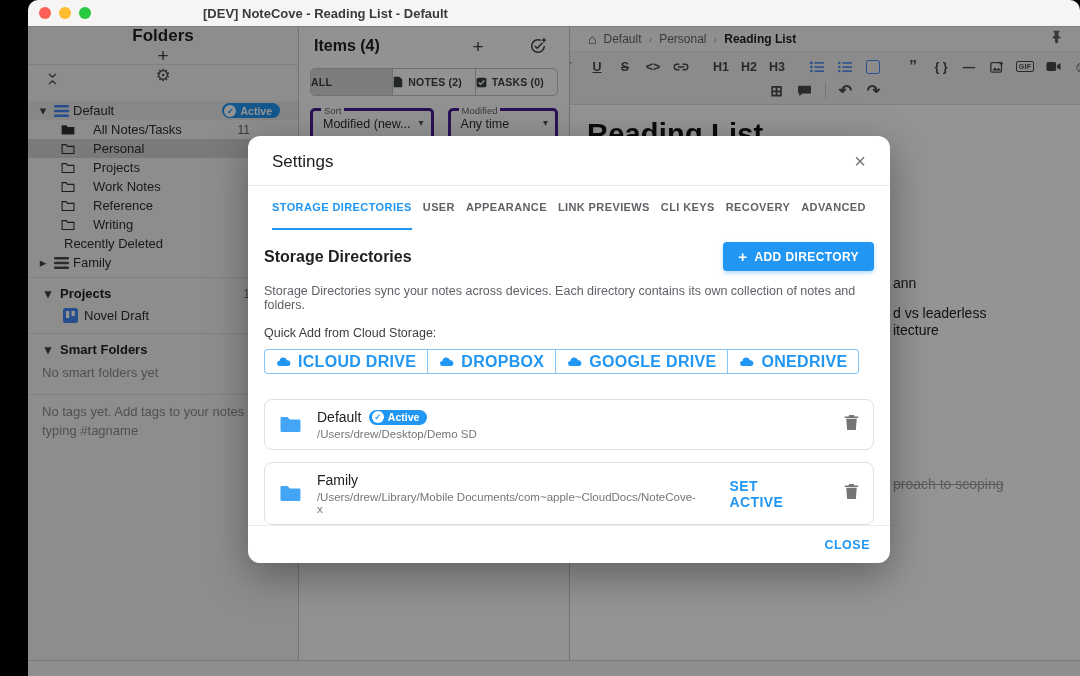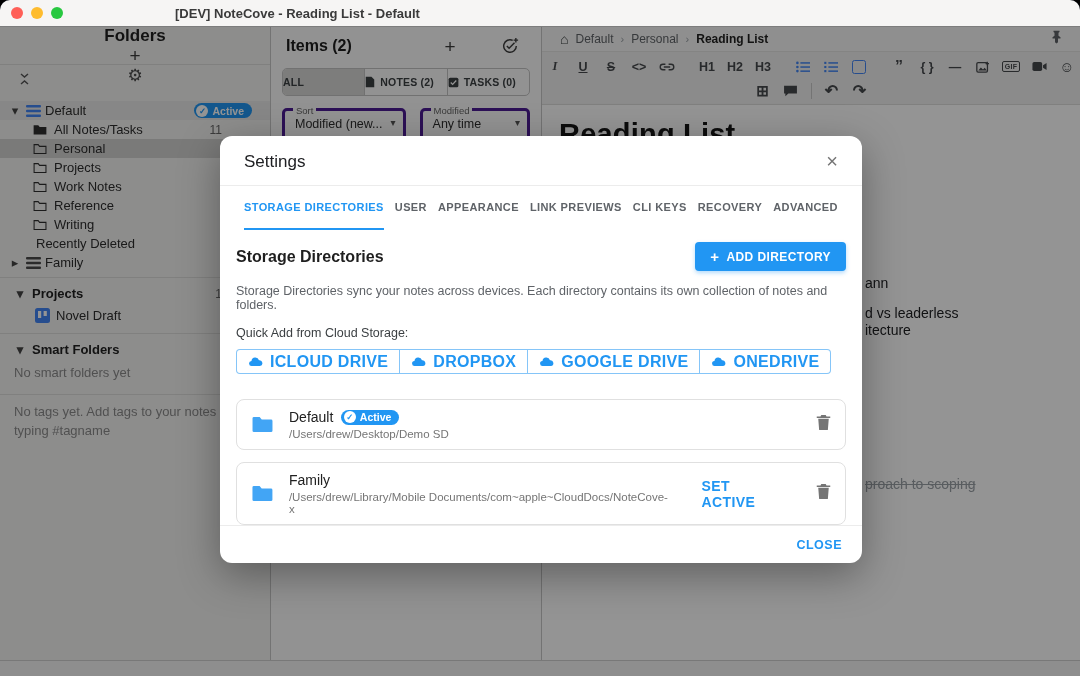--- a/index.html
+++ b/index.html
@@ -1,18 +1,18 @@
 <!DOCTYPE html>
 <html lang="en"><head>
 <meta charset="utf-8">
 <style>
   html,body{margin:0;padding:0;}
   body{width:1080px;height:676px;position:relative;overflow:hidden;background:#000;
        font-family:"Liberation Sans",sans-serif;-webkit-font-smoothing:antialiased;cursor:default;}
-  .window{position:absolute;inset:0;background:#0f172a;border-top-left-radius:10px;border-top-right-radius:10px;overflow:hidden;}
+  .window{position:absolute;inset:0;background:#0f172a;border-top-left-radius:10px;border-top-right-radius:10px;overflow:hidden;margin-left:28px;}
 
   
   .titlebar{position:absolute;top:0;left:0;right:0;height:26px;background:#f6f5f4;border-bottom:1px solid #d8d8d8;
             display:flex;align-items:center;z-index:10;}
   .traffic{display:flex;gap:8px;margin-left:11px;}
   .dot{width:12px;height:12px;border-radius:50%;}
   .dot.red{background:#ff5f57;}.dot.yellow{background:#febc2e;}.dot.green{background:#28c840;}
   .win-title{margin-left:112px;font-size:13px;font-weight:bold;color:#3a3a3a;}
 
   
@@ -26,21 +26,21 @@
   .sb-header{height:38px;display:flex;align-items:center;padding:0 16px;flex-direction:column;}
   .sb-title{font-size:17px;font-weight:600;color:#1f1f1f;flex:1;}
   .sb-ico{color:#4d4d4d;display:flex;align-items:center;justify-content:center;width:24px;height:24px;}
   .plus-glyph{font-size:19px;font-weight:400;line-height:1;color:#3d3d3d;}
   .gear-glyph{font-size:17px;color:#4d4d4d;}
   .sb-div{border-top:1px solid #dcdcdb;}
   .collapse-row{height:28px;display:flex;align-items:center;padding-left:16px;}
   .tree{margin-top:8px;}
   .trow{height:19px;display:flex;align-items:center;white-space:nowrap;}
   .trow.root{padding-left:8px;gap:4px;}
-  .trow.child{padding-left:33px;gap:7px;}
+  .trow.child{padding-left:33px;gap:18px;}
   .trow.plain{padding-left:36px;}
   .trow.band{background:#e9e9e8;}
   .trow.selected{background:#d2d2d1;}
   .chev{width:14px;display:flex;justify-content:center;color:#444;}
   .count{margin-left:auto;margin-right:48px;font-size:12px;color:#666;}
   .badge{margin-left:8px;display:inline-flex;align-items:center;gap:4px;background:#2196f3;color:#fff;
          font-size:10.5px;font-weight:bold;border-radius:9px;padding:1.5px 8px 1.5px 2.5px;}
   .badge .badge-check{width:12px;height:12px;border-radius:50%;background:#fff;color:#2196f3;
          display:flex;align-items:center;justify-content:center;font-size:8.5px;font-weight:bold;}
   .section-h{height:19px;display:flex;align-items:center;gap:5px;padding-left:13px;font-weight:bold;color:#222;}
@@ -253,21 +253,21 @@
         </div>
         <div class="empty-note">No smart folders yet</div>
       </div>
       <div class="sb-div"></div>
 
       <div class="sb-note">No tags yet. Add tags to your notes by typing #tagname</div>
     </div>
 
     <div class="items-panel">
       <div class="ip-header">
-        <span class="ip-title">Items (2)</span>
+        <span class="ip-title">Items (4)</span>
         <span class="ip-icons">
           <span class="sb-ico">
               <span class="plus-glyph">+</span>
             </span>
           <span class="sb-ico">
             <svg width="18" height="18" viewBox="0 0 20 20">
                 <path d="M17 10a7 7 0 1 1-4-6.3" fill="none" stroke="#3d3d3d" stroke-width="1.6"></path>
                 <path d="M6.5 10l2.5 2.5L15 6.5" fill="none" stroke="#3d3d3d" stroke-width="1.6"></path>
                 <path d="M16.5 1v5M14 3.5h5" stroke="#3d3d3d" stroke-width="1.5"></path>
               </svg>

